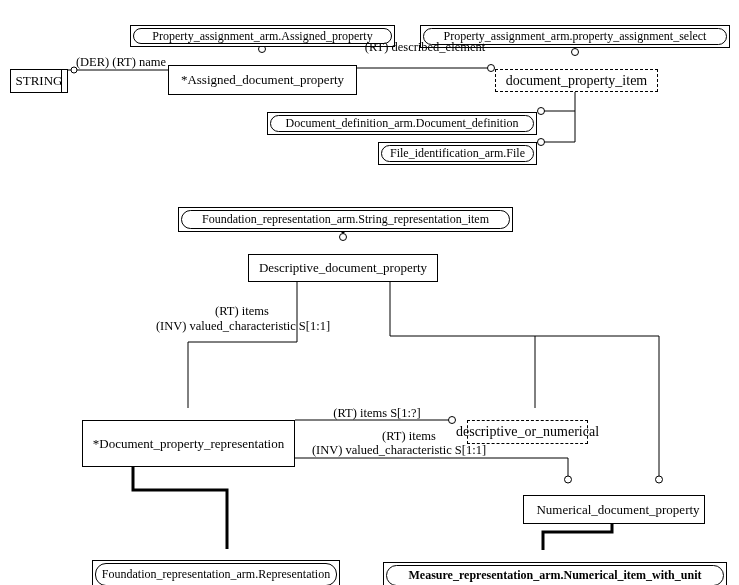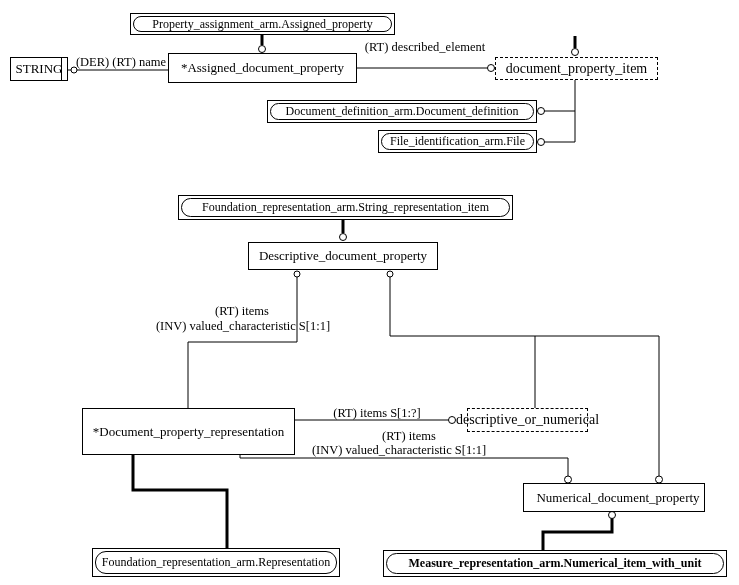--- a/index.html
+++ b/index.html
@@ -2,21 +2,21 @@
 <html><head>
 <meta charset="utf-8">
 <style>
   html,body{margin:0;padding:0;background:#ffffff;}
   .canvas{
     position:relative;width:739px;height:585px;background:#ffffff;
     font-family:"Liberation Serif","DejaVu Serif",serif;color:#000;
     overflow:hidden;
   }
   .wires{position:absolute;left:0;top:0;}
-  .node{position:absolute;box-sizing:border-box;display:flex;align-items:center;justify-content:center;background:#fff;}
+  .node{position:absolute;box-sizing:border-box;display:flex;align-items:center;justify-content:center;background:#fff;margin-top:12px;}
   .entity{border:1px solid #000;font-size:13px;white-space:nowrap;}
   .dashed{border:1px dashed #000;font-size:14px;white-space:nowrap;}
   .ref{border:1px solid #000;padding:2px;}
   .ref-inner{box-sizing:border-box;width:100%;height:100%;border:1px solid #000;border-radius:11px;
     display:flex;align-items:center;justify-content:center;font-size:12px;white-space:nowrap;padding:0 6px;}
   .lbl{position:absolute;font-size:12.5px;white-space:nowrap;transform:translateX(-50%);}
   .dbar{position:absolute;right:5px;top:0;bottom:0;width:0;border-left:1px solid #000;}
 </style>
 </head>
 <body>
@@ -85,20 +85,25 @@
   </div>
   <div class="node dashed" style="left:467px;top:408px;width:121px;height:24px;">
     <span>descriptive_or_numerical</span>
   </div>
 
   <div class="node ref" style="left:130px;top:13px;width:265px;height:22px;">
     <div class="ref-inner">
       <span>Property_assignment_arm.Assigned_property</span>
     </div>
   </div>
+  <div class="node ref" style="left:420px;top:13px;width:310px;height:23px;">
+    <div class="ref-inner">
+      <span>Property_assignment_arm.property_assignment_select</span>
+    </div>
+  </div>
   <div class="node ref" style="left:267px;top:100px;width:270px;height:23px;">
     <div class="ref-inner">
       <span>Document_definition_arm.Document_definition</span>
     </div>
   </div>
   <div class="node ref" style="left:378px;top:130px;width:159px;height:23px;">
     <div class="ref-inner">
       <span>File_identification_arm.File</span>
     </div>
   </div>

